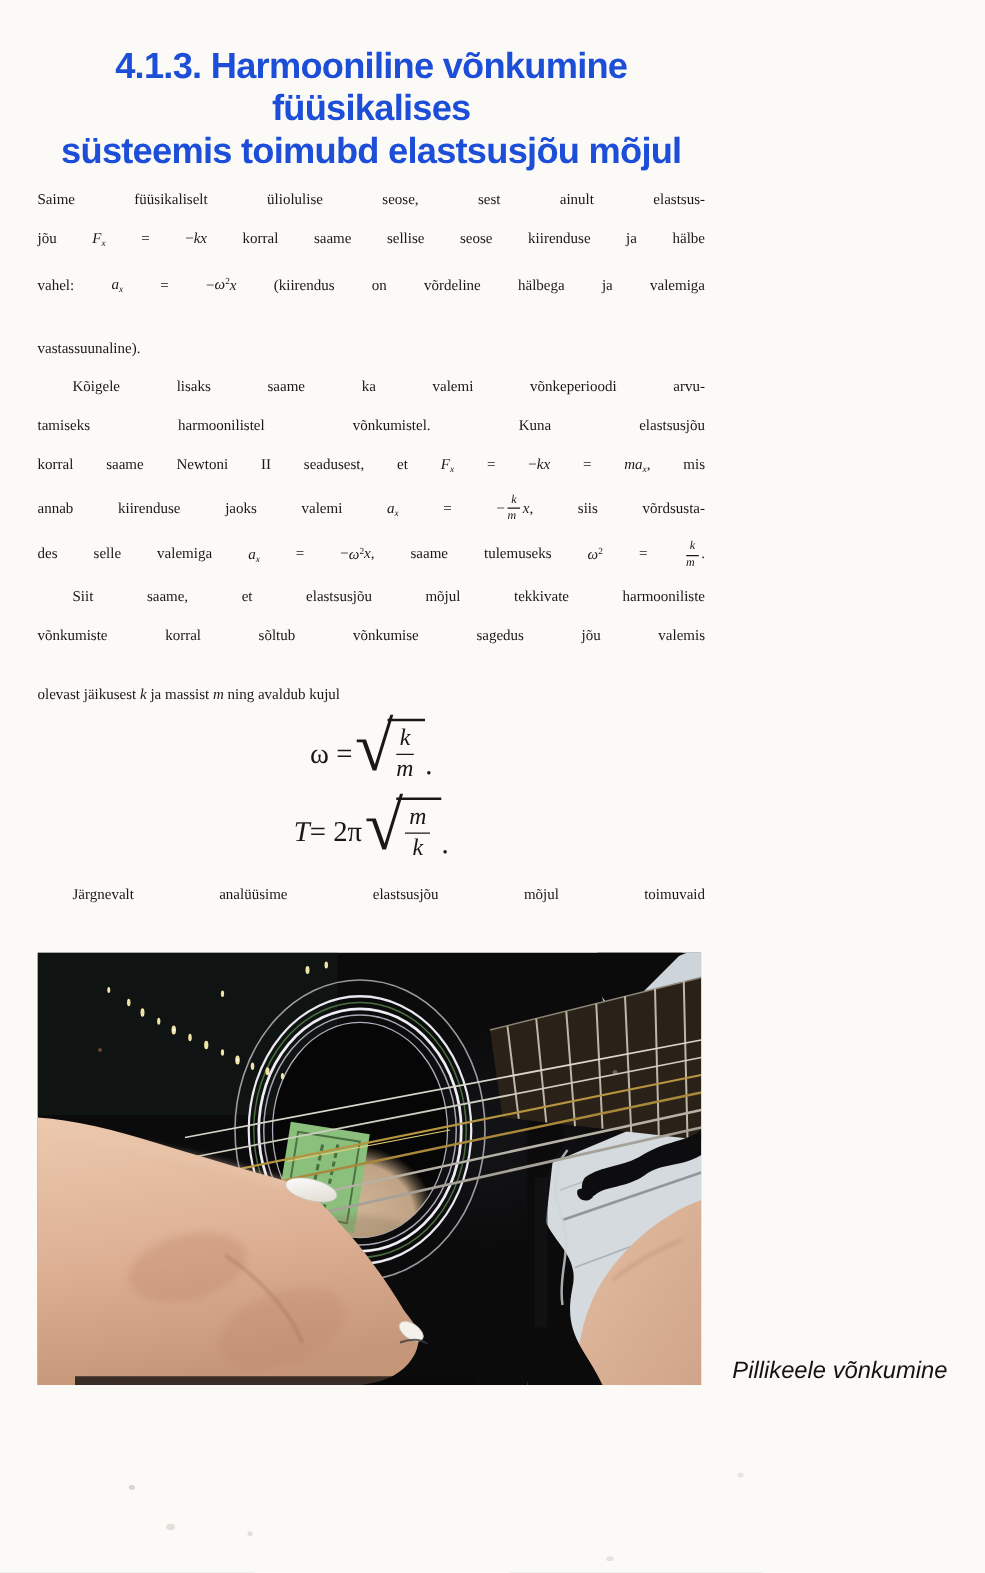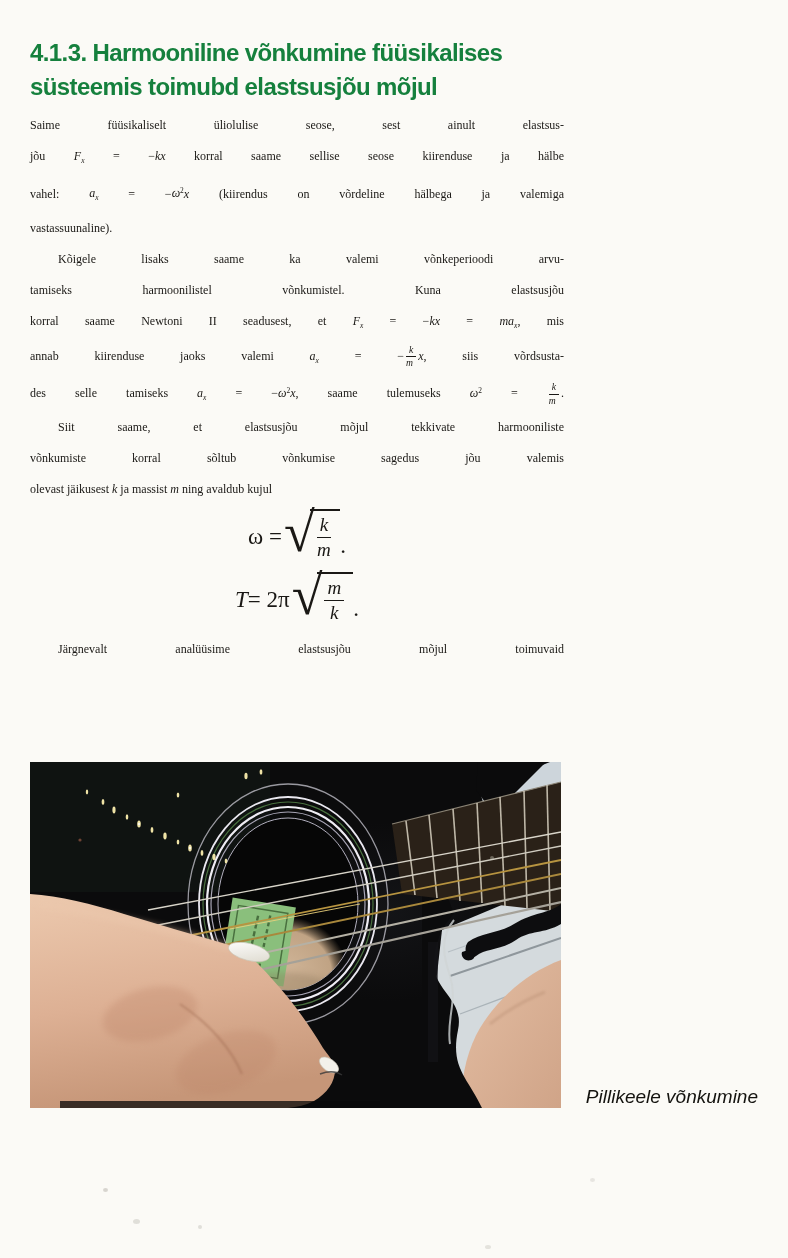--- a/index.html
+++ b/index.html
@@ -5,31 +5,32 @@
   html,body{margin:0;padding:0;background:#e8e8e4;}
   .page{
     position:relative;width:788px;height:1258px;margin:0 auto;
     background:#fbfaf6;overflow:hidden;
     font-family:"Liberation Serif", serif;color:#1a1815;
   }
   
   .text-col{position:absolute;left:30px;top:36px;width:534px;}
   .heading{
     font-family:"Liberation Sans", sans-serif;font-weight:bold;
-    font-size:24px;line-height:34px;letter-spacing:-0.6px;color:#15803d;
+    font-size:29px;line-height:34px;letter-spacing:-0.6px;color:#1d4ed8;
     margin:0 0 6px 0;
+    text-align:center;
   }
   .heading span{display:block;}
   .para{margin:0;font-size:12px;}
   .line{
     display:block;line-height:31px;
     text-align:justify;text-align-last:justify;
     white-space:normal;
   }
-  .line.end{text-align-last:auto;}
+  .line.end{text-align-last:auto;margin-top:16px;}
   .para.indent .line:first-child{text-indent:28px;}
   .it{font-style:italic;}
   sub.vsub{font-size:0.62em;font-style:italic;vertical-align:-0.35em;letter-spacing:0;}
   sup.vsup{font-size:0.62em;vertical-align:0.5em;}
   
   .frac{
     display:inline-flex;flex-direction:column;text-align:center;
     font-size:0.8em;line-height:1.12;vertical-align:middle;
     margin:0 2px;
   }
@@ -91,21 +92,21 @@
           <div class="line end"><span>vastassuunaline).</span></div>
         </div>
         <div class="para indent">
           <div class="line"><span>Kõigele lisaks saame ka valemi võnkeperioodi arvu-</span></div>
           <div class="line"><span>tamiseks harmoonilistel võnkumistel. Kuna elastsusjõu</span></div>
           <div class="line"><span>korral saame Newtoni II seadusest, et </span><span><span class="it">F</span><sub class="vsub">x</sub></span><span> = −</span><span class="it">kx</span><span> = </span><span><span class="it">ma</span><sub class="vsub">x</sub></span><span>, mis</span></div>
           <div class="line"><span>annab kiirenduse jaoks valemi </span><span><span class="it">a</span><sub class="vsub">x</sub></span><span> = −</span><span class="frac">
               <span class="num it">k</span>
               <span class="den it">m</span>
             </span><span class="it">x</span><span>, siis võrdsusta-</span></div>
-          <div class="line"><span>des selle tamiseks </span><span><span class="it">a</span><sub class="vsub">x</sub></span><span> = −</span><span><span class="it">ω</span><sup class="vsup">2</sup></span><span class="it">x</span><span>, saame tulemuseks </span><span><span class="it">ω</span><sup class="vsup">2</sup></span><span> = </span><span class="frac">
+          <div class="line"><span>des selle valemiga </span><span><span class="it">a</span><sub class="vsub">x</sub></span><span> = −</span><span><span class="it">ω</span><sup class="vsup">2</sup></span><span class="it">x</span><span>, saame tulemuseks </span><span><span class="it">ω</span><sup class="vsup">2</sup></span><span> = </span><span class="frac">
               <span class="num it">k</span>
               <span class="den it">m</span>
             </span><span>.</span></div>
         </div>
         <div class="para indent">
           <div class="line"><span>Siit saame, et elastsusjõu mõjul tekkivate harmooniliste</span></div>
           <div class="line"><span>võnkumiste korral sõltub võnkumise sagedus jõu valemis</span></div>
           <div class="line end"><span>olevast jäikusest </span><span class="it">k</span><span> ja massist </span><span class="it">m</span><span> ning avaldub kujul</span></div>
         </div>
         <div class="formula">

